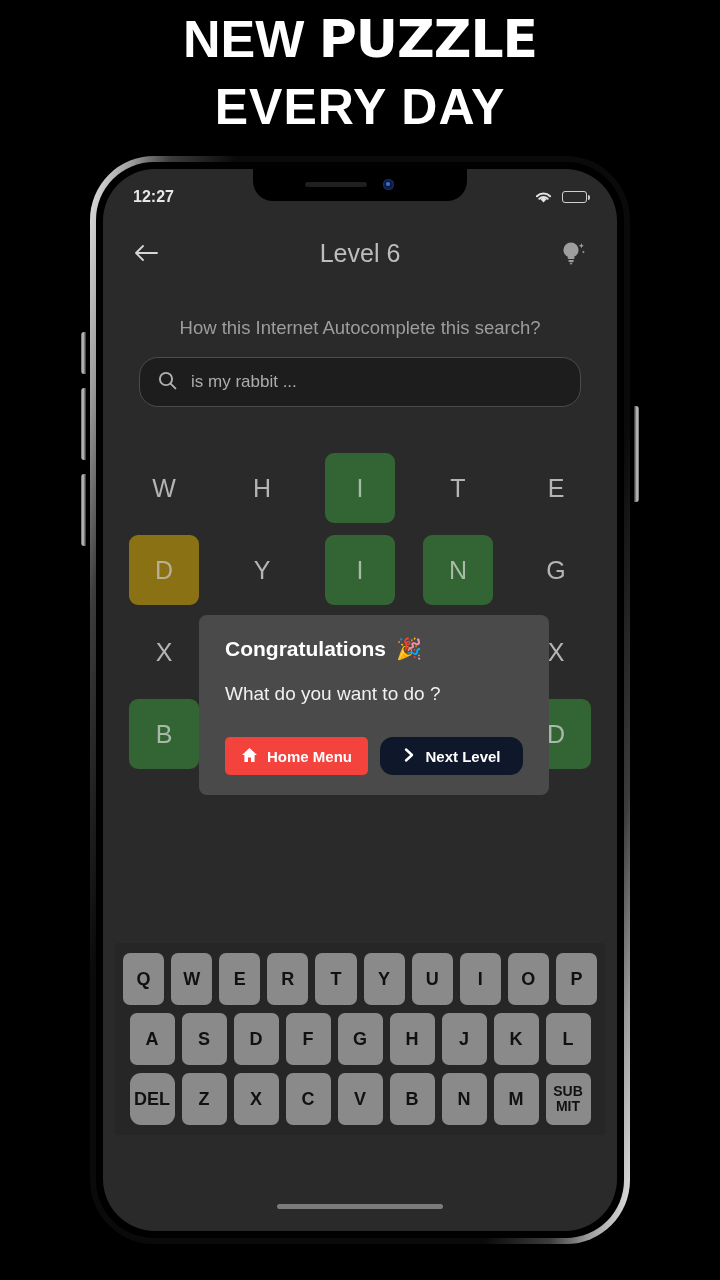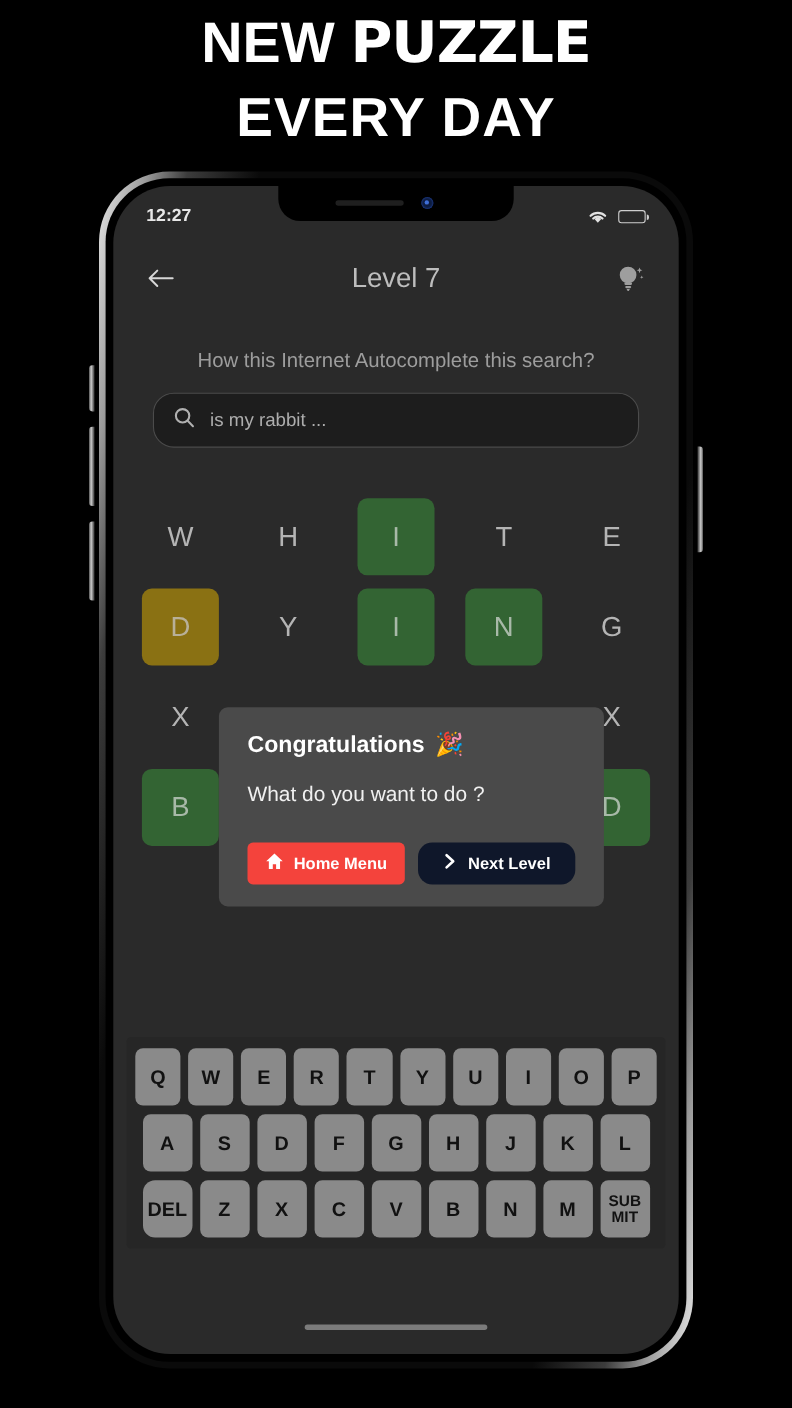--- a/index.html
+++ b/index.html
@@ -123,21 +123,21 @@
     font-size:25px;font-weight:500;color:#b4b4b4;box-sizing:border-box;
   }
   .cell.empty{background:transparent;}
   .cell.green{background:#336433;color:#a8b9a8;}
   .cell.yellow{background:#8a7113;color:#b8b099;}
 
   
   .dialog{
     position:absolute;top:446px;left:96px;width:350px;
     background:#4a4a4a;border-radius:8px;z-index:25;
-    padding:22px 26px 20px 26px;box-sizing:border-box;margin-top:28px;
+    padding:22px 26px 20px 26px;box-sizing:border-box;
   }
   .dlg-title{color:#fff;font-size:21px;font-weight:bold;display:flex;align-items:center;gap:10px;}
   .dlg-emoji{font-size:21px;}
   .dlg-sub{color:#f0f0f0;font-size:19px;margin-top:22px;}
   .dlg-actions{display:flex;gap:12px;margin-top:32px;}
   .dlg-btn{
     flex:1;height:38px;border-radius:5px;border:none;
     display:flex;align-items:center;justify-content:center;gap:9px;
     color:#fff;font-size:15px;font-weight:bold;cursor:pointer;font-family:inherit;
   }
@@ -203,21 +203,21 @@
           </span>
         </div>
       </div>
 
       <div class="app-header">
         <div class="back-arrow">
           <svg width="26" height="20" viewBox="0 0 26 20">
             <path d="M24 10 H3 M10 3 L3 10 L10 17" stroke="#d6d6d6" stroke-width="1.8" fill="none" stroke-linecap="round" stroke-linejoin="round"></path>
           </svg>
         </div>
-        <div class="level-title">Level 7</div>
+        <div class="level-title">Level 6</div>
         <div class="hint-btn">
           <svg width="32" height="32" viewBox="0 0 32 32">
             <circle cx="14" cy="13" r="7.6" fill="#9e9e9e"></circle>
             <rect x="10.6" y="20" width="7" height="2" rx="1" fill="#9e9e9e"></rect>
             <rect x="11.4" y="23" width="5.4" height="2" rx="1" fill="#9e9e9e"></rect>
             <path d="M12.6 25.8 h3 l-1 1.8 h-1 Z" fill="#9e9e9e"></path>
             <path d="M24.4 6.1 l.75 1.85 1.85.75 -1.85.75 -.75 1.85 -.75 -1.85 -1.85 -.75 1.85 -.75 Z" fill="#9e9e9e"></path>
             <path d="M26.4 13.4 l.45 1.1 1.1.45 -1.1.45 -.45 1.1 -.45 -1.1 -1.1 -.45 1.1 -.45 Z" fill="#9e9e9e"></path>
           </svg>
         </div>

